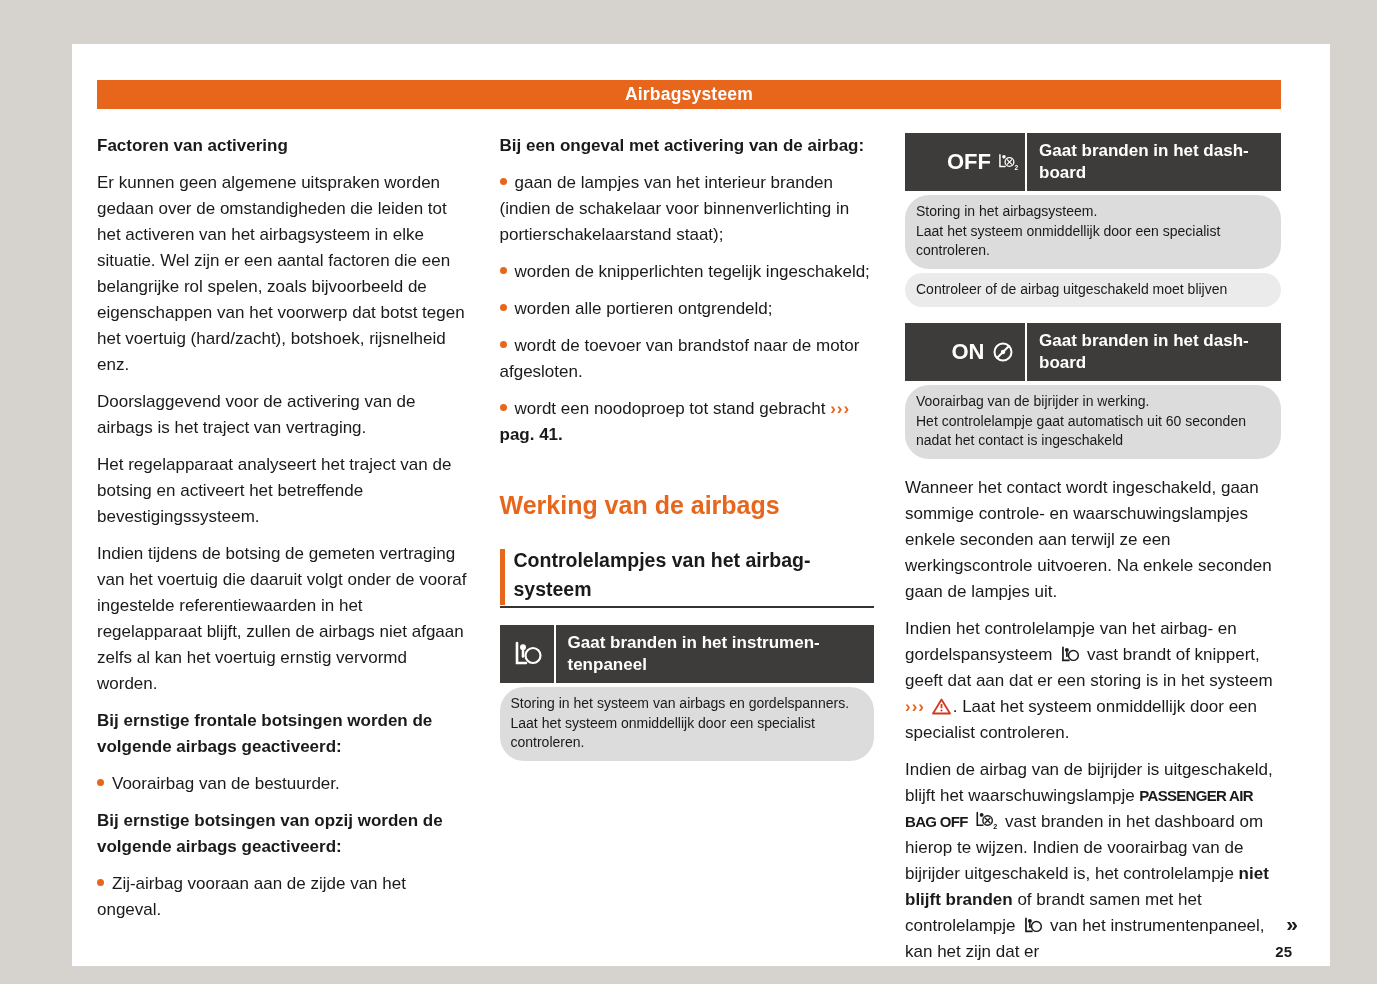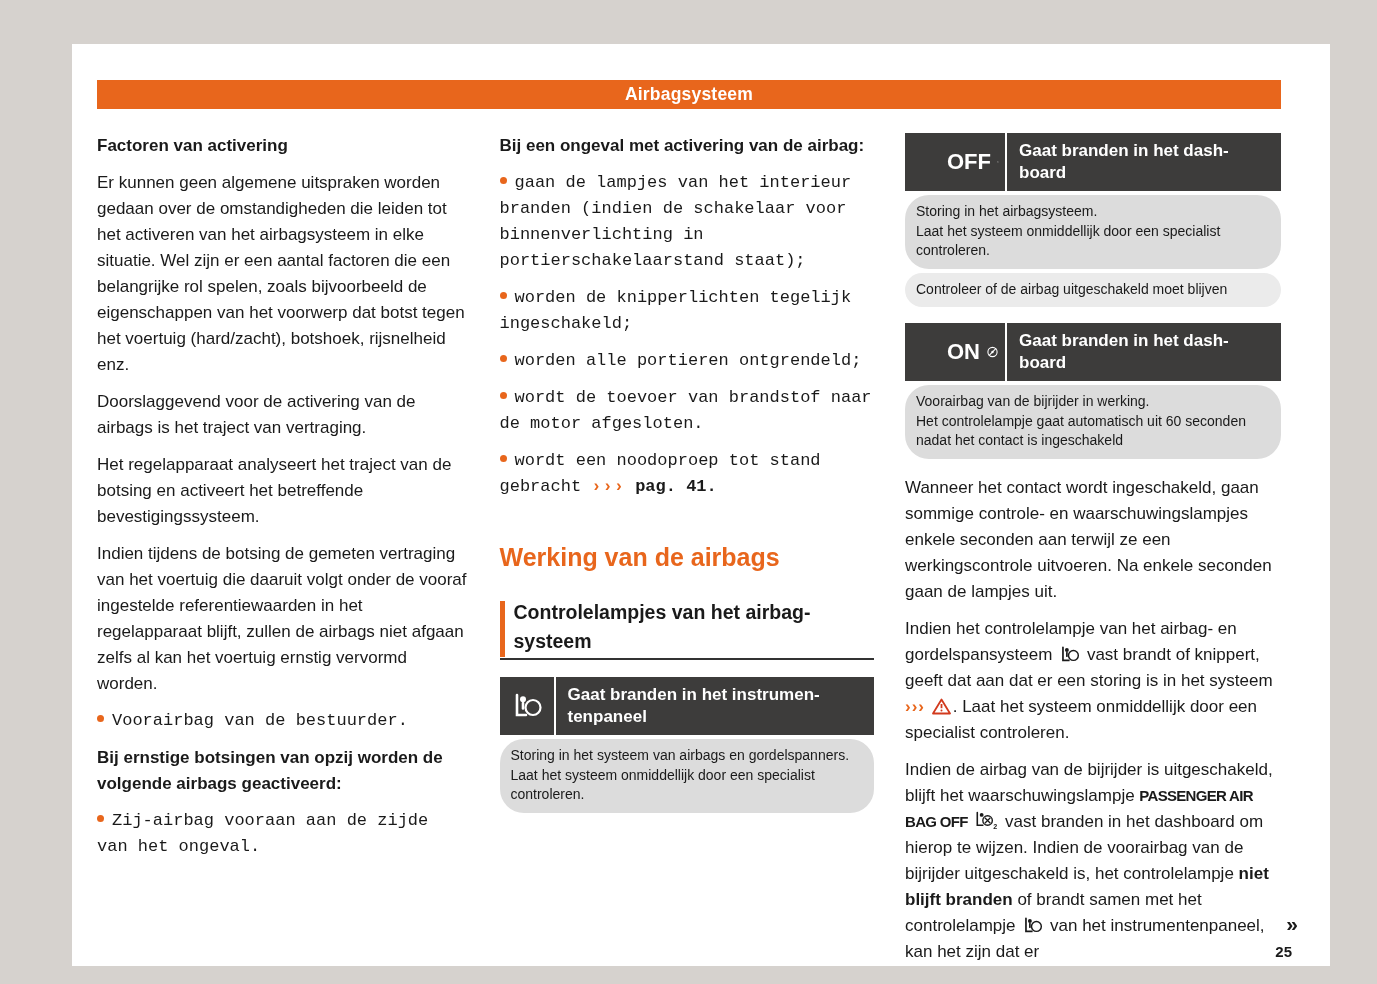--- a/index.html
+++ b/index.html
@@ -21,21 +21,21 @@
     height:29px; background:#e8661c; color:#fff;
     font-weight:bold; font-size:17.5px; letter-spacing:.2px;
     display:flex; align-items:center; justify-content:center;
   }
   .columns { margin-top:24px; display:flex; justify-content:space-between;gap:7px; }
   .col { font-size:17px; line-height:26px; }
   .col-1 { width:371px; } .col-2 { width:374px; } .col-3 { width:376px; }
   .col p { margin:0 0 11px; }
   .h-bold { font-weight:bold; margin:17px 0 11px; }
   .mt0 { margin-top:0; }
-  .bullet { margin:0 0 8px;font-family:Liberation Mono, monospace; }
+  .bullet { margin:0 0 8px; }
   .dot {
     display:inline-block; width:7px; height:7px; border-radius:50%;
     background:#e8661c; margin-right:8px; vertical-align:middle;
     position:relative; top:-2px;
   }
   .arrows { color:#e8661c; font-weight:bold; letter-spacing:1px; }
   .ref-bold { font-weight:bold; }
   .h-orange {
     color:#e8661c; font-size:25px; font-weight:bold;
     margin:42px 0 26px; line-height:1.2;
@@ -47,21 +47,21 @@
   .section-title::before {
     content:""; position:absolute; left:0; top:3px;
     width:5px; height:56px; background:#e8661c;
   }
   .sig { margin:0 0 16px; }
   .sig-head { display:flex; background:#3d3c3b; color:#fff; }
   .icon-cell {
     flex:none; display:flex; align-items:center; justify-content:center;
     gap:6px; border-right:2px solid #fff; padding:0 6px;
   }
-  .cell-small { width:56px; } .cell-wide { width:102px;padding-left:42px; }
+  .cell-small { width:56px; } .cell-wide { width:122px;padding-left:42px; }
   .onoff { font-size:22px; font-weight:bold; }
   .head-label {
     display:flex; align-items:center; font-weight:bold;
     font-size:17px; line-height:22px; padding:7px 12px; min-height:56px;
   }
   .sig-row {
     background:#dcdcdc; margin-top:4px;
     padding:7px 11px 8px; font-size:14px; line-height:19.5px;border-radius:24px;
   }
   .sig-row.light { background:#ebebeb; }
@@ -89,20 +89,21 @@
 
     <div class="columns">
 
       <div class="col col-1">
         <p class="h-bold mt0">Factoren van activering</p>
         <p>Er kunnen geen algemene uitspraken worden gedaan over de omstandigheden die leiden tot het activeren van het airbagsysteem in elke situatie. Wel zijn er een aantal factoren die een belangrijke rol spelen, zoals bijvoorbeeld de eigenschappen van het voorwerp dat botst tegen het voertuig (hard/zacht), botshoek, rijsnelheid enz.</p>
         <p>Doorslaggevend voor de activering van de airbags is het traject van vertraging.</p>
         <p>Het regelapparaat analyseert het traject van de botsing en activeert het betreffende bevestigingssysteem.</p>
         <p>Indien tijdens de botsing de gemeten vertraging van het voertuig die daaruit volgt onder de vooraf ingestelde referentiewaarden in het regelapparaat blijft, zullen de airbags niet afgaan zelfs al kan het voertuig ernstig vervormd worden.</p>
 
+        <p class="h-bold">Bij ernstige frontale botsingen worden de volgende airbags geactiveerd:</p>
         <p class="bullet"><span class="dot"></span><span>Voorairbag van de bestuurder.</span></p>
 
         <p class="h-bold">Bij ernstige botsingen van opzij worden de volgende airbags geactiveerd:</p>
         <p class="bullet"><span class="dot"></span><span>Zij-airbag vooraan aan de zijde van het ongeval.</span></p>
 
       </div>
 
       <div class="col col-2">
         <p class="h-bold mt0">Bij een ongeval met activering van de airbag:</p>
         <p class="bullet"><span class="dot"></span><span>gaan de lampjes van het interieur branden (indien de schakelaar voor binnenverlichting in portierschakelaarstand staat);</span></p>

